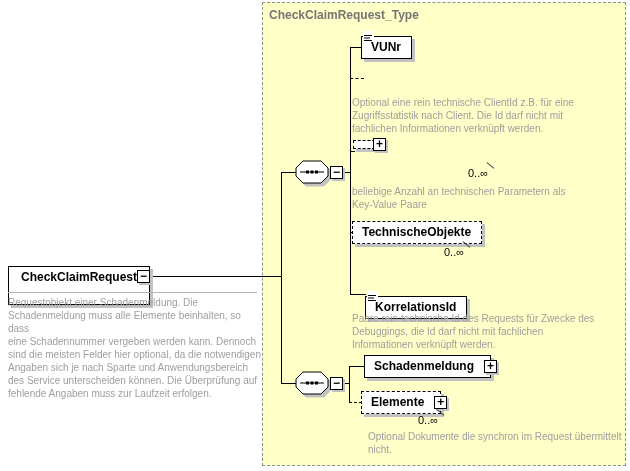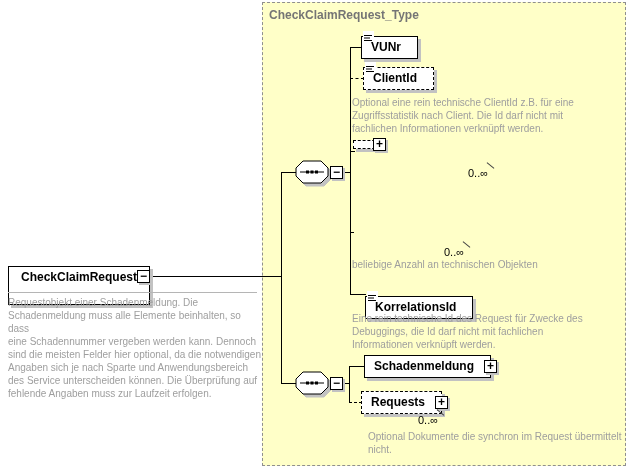--- a/index.html
+++ b/index.html
@@ -15,21 +15,21 @@
   .type-title{
     position:absolute;left:269px;top:8px;font-size:12px;font-weight:bold;color:#757575;
   }
   
   .hline{position:absolute;height:0;border-top:1px solid #000;}
   .vline{position:absolute;width:0;border-left:1px solid #000;}
   .hline.dash{border-top-style:dashed;}
   
   .el{
     position:absolute;background:#fff;border:1px solid #000;
-    padding:3px 16px 4px 9px;font-size:12px;font-weight:bold;color:#000;
+    padding:3px 10px 4px 9px;font-size:12px;font-weight:bold;color:#000;
     box-shadow:3px 3px 0 0 #c2c2c2;white-space:nowrap;box-sizing:border-box;
   }
   .el.dashed{border-style:dashed;}
   .el.has-toggle{padding-right:16px;}
   .doclines{position:absolute;left:1px;top:-6px;width:11px;height:8px;background:#fff;}
   .toggle{
     position:absolute;width:13px;height:13px;background:#fff;border:1px solid #000;
     box-shadow:2px 2px 0 0 #c2c2c2;font-size:12px;font-weight:bold;line-height:11px;
     text-align:center;box-sizing:border-box;color:#000;
   }
@@ -105,57 +105,55 @@
   </svg>
   <div class="toggle" style="left:330px;top:377px">−</div>
 
   <div class="el" style="left:361px;top:36px">
     <span class="doclines"><svg width="11" height="8">
           <path d="M1 1.5h8M1 4h6M1 6.5h8" stroke="#000" stroke-width="1"></path>
         </svg></span>
     <span>VUNr</span>
   </div>
 
-  <div class="el dashed" style="left:363px;top:67px">
-    <span class="doclines"><svg width="11" height="8">
-          <path d="M1 1.5h8M1 4h6M1 6.5h8" stroke="#000" stroke-width="1"></path>
-        </svg></span>
-    <span>ClientId</span>
-  </div>
   <div class="ann" style="left:352px;top:96px;width:268px">Optional eine rein technische ClientId z.B. für eine
 Zugriffsstatistik nach Client. Die Id darf nicht mit
 fachlichen Informationen verknüpft werden.</div>
 
   <div class="el dashed has-toggle" style="left:353px;top:140px">
     <span class="toggle">+</span>
   </div>
   <div class="tick" style="left:486px;top:165px"></div>
   <div class="occ" style="left:468px;top:167px">0..∞</div>
+  <div class="ann" style="left:352px;top:185px;width:268px">beliebige Anzahl an technischen Parametern als
+Key-Value Paare</div>
 
+  <div class="el dashed" style="left:352px;top:221px">
+    <span>TechnischeObjekte</span>
+  </div>
   <div class="tick" style="left:462px;top:244px"></div>
   <div class="occ" style="left:444px;top:246px">0..∞</div>
-  <div class="ann" style="left:352px;top:258px;width:268px">beliebige Anzahl an technischen Objekten</div>
 
   <div class="el" style="left:365px;top:296px">
     <span class="doclines"><svg width="11" height="8">
           <path d="M1 1.5h8M1 4h6M1 6.5h8" stroke="#000" stroke-width="1"></path>
         </svg></span>
     <span>KorrelationsId</span>
   </div>
-  <div class="ann" style="left:352px;top:312px;width:268px">Eine rein technische Id des Request für Zwecke des
+  <div class="ann" style="left:352px;top:312px;width:268px">Paare rein technische Id des Requests für Zwecke des
 Debuggings, die Id darf nicht mit fachlichen
 Informationen verknüpft werden.</div>
 
   <div class="el has-toggle" style="left:364px;top:355px">
     <span>Schadenmeldung</span>
     <span class="toggle">+</span>
   </div>
 
   <div class="el dashed has-toggle" style="left:361px;top:391px">
-    <span>Requests</span>
+    <span>Elemente</span>
     <span class="toggle">+</span>
   </div>
   <div class="tick" style="left:436px;top:412px"></div>
   <div class="occ" style="left:418px;top:414px">0..∞</div>
   <div class="ann" style="left:368px;top:430px;width:260px">Optional Dokumente die synchron im Request übermittelt
 nicht.</div>
 
 </div>
 
 </body></html>

